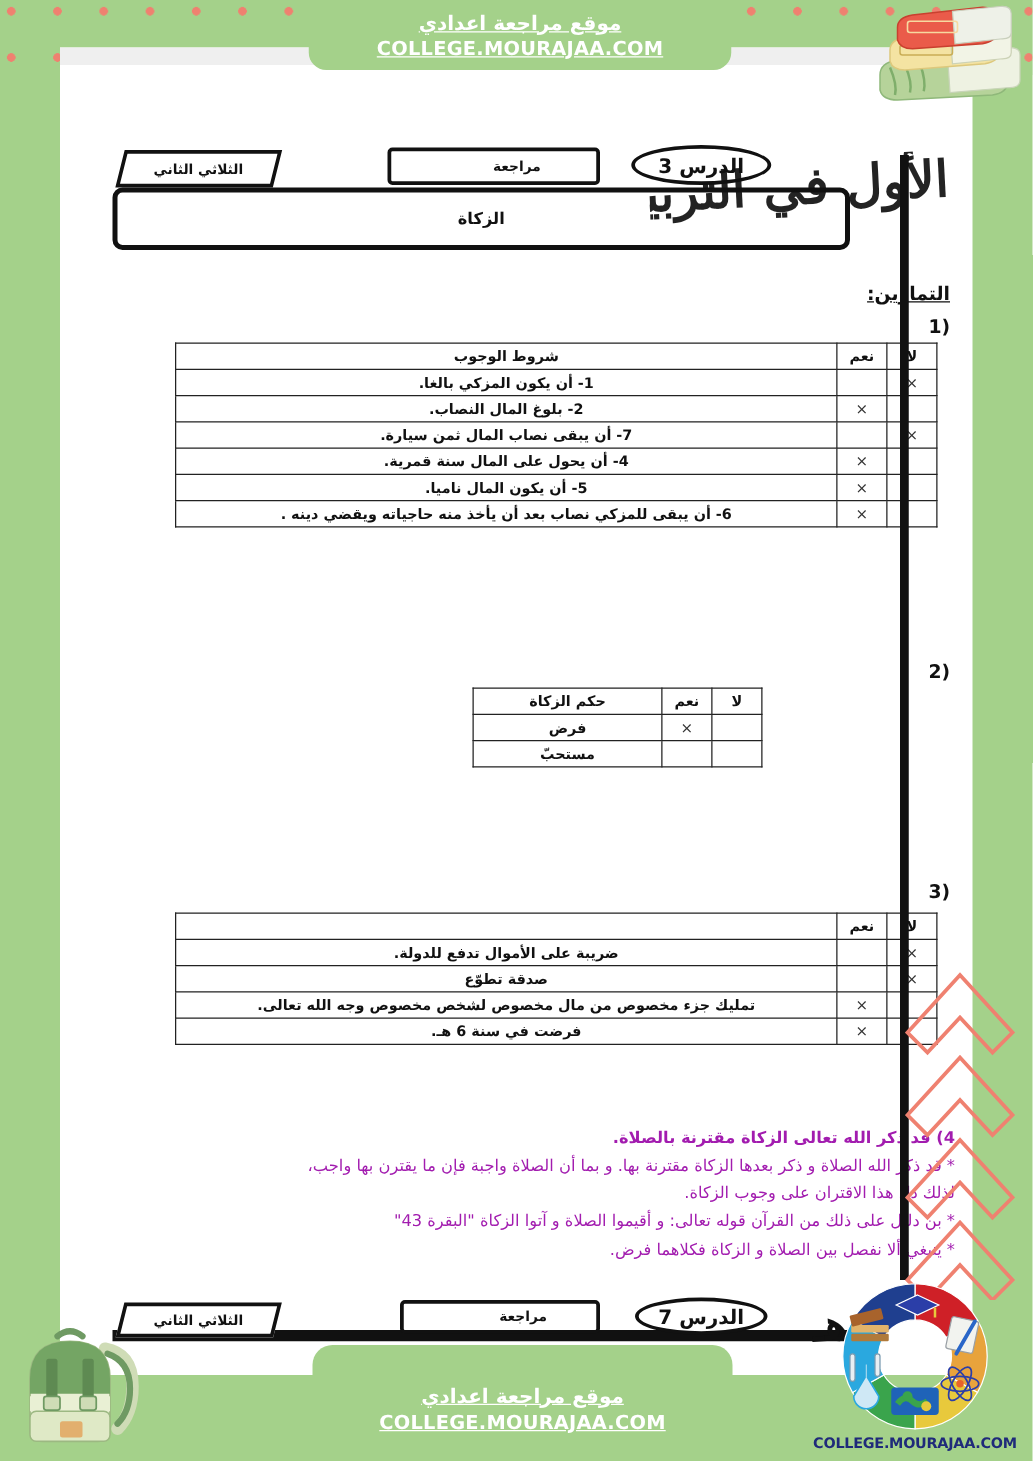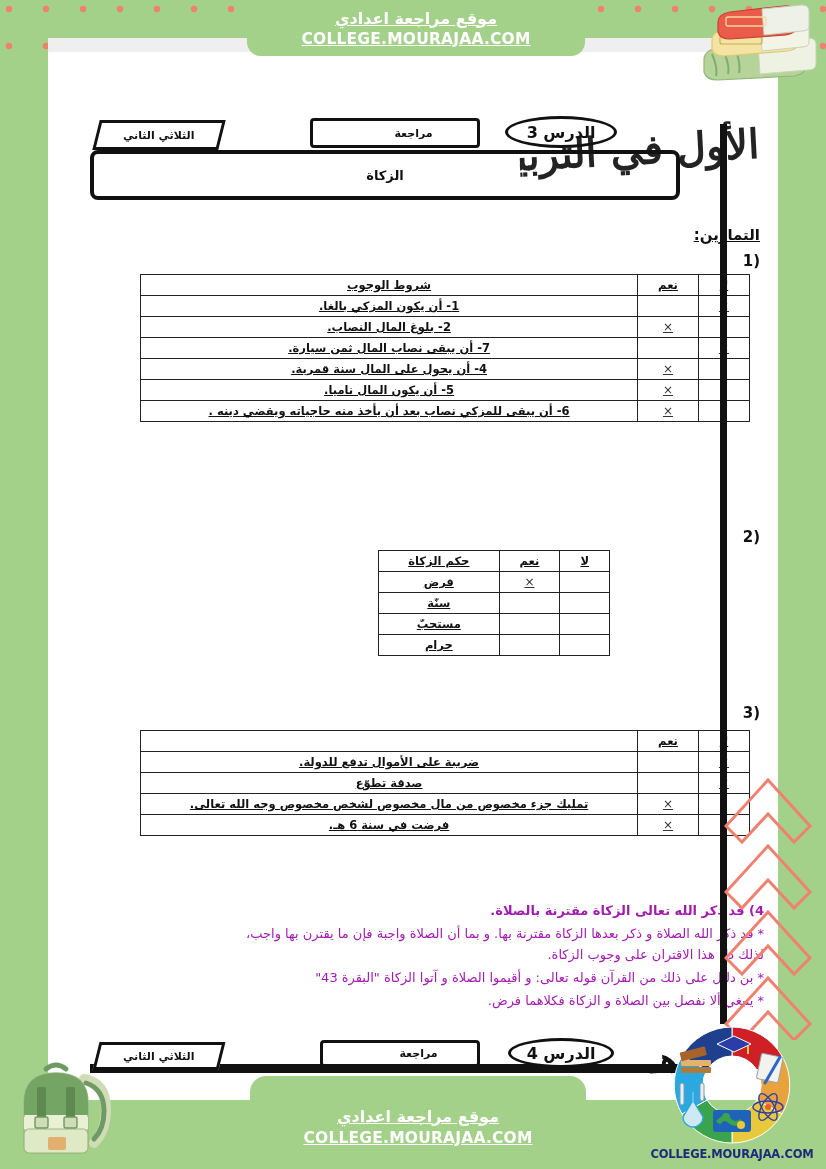--- a/index.html
+++ b/index.html
@@ -133,21 +133,21 @@
   }
   .q-num{
     position:absolute; direction:rtl; font-size:15px; font-weight:bold; color:#111;
   }
 
   table.qt{
     position:absolute; border-collapse:collapse; direction:rtl;
     background:#fff; font-size:11.5px; color:#111;
   }
   table.qt td, table.qt th{
-    border:1.5px solid #222; padding:3px 20px; vertical-align:middle;text-decoration:underline;
+    border:1.5px solid #222; padding:3px 4px; vertical-align:middle;
   }
   table.qt th{ font-weight:bold; text-align:center; }
   .col-yn{ width:40px; text-align:center; }
   .mark{ font-size:12px; color:#333; }
   .stmt{ text-align:center; font-weight:bold; }
 
   
   .ans{
     position:absolute; right:14px; top:862px; width:520px;
     direction:rtl; text-align:right; font-size:13px; line-height:1.62;
@@ -255,31 +255,21 @@
       </thead>
       <tbody>
         <tr>
           <td class="col-yn mark"></td>
           <td class="col-yn mark">×</td>
           <td class="stmt" style="text-align: center;">فرض</td>
         </tr>
         <tr>
           <td class="col-yn mark"></td>
           <td class="col-yn mark"></td>
-          <td class="stmt" style="text-align: center;">سنّة</td>
-        </tr>
-        <tr>
-          <td class="col-yn mark"></td>
-          <td class="col-yn mark"></td>
           <td class="stmt" style="text-align: center;">مستحبّ</td>
-        </tr>
-        <tr>
-          <td class="col-yn mark"></td>
-          <td class="col-yn mark"></td>
-          <td class="stmt" style="text-align: center;">حرام</td>
         </tr>
       </tbody>
     </table>
 
   <div class="q-num" style="right:18px; top:666px;">(3</div>
   <table class="qt" id="t3" style="right:28px; top:692px; width:610px;">
       <thead>
         <tr>
           <th class="col-yn">لا</th>
           <th class="col-yn">نعم</th>
@@ -324,21 +314,21 @@
 
   <div class="ribbon ribbon2">
     <div class="bar"></div>
     <div class="ribbon-tab tab-trimester">
       <span class="lbl">الثلاثي الثاني</span>
     </div>
     <div class="ribbon-tab tab-review">
       <span>مراجعة</span>
     </div>
     <div class="ribbon-tab tab-lesson">
-      <span>الدرس 4</span>
+      <span>الدرس 7</span>
     </div>
     <div class="ribbon2-script">هـ</div>
   </div>
 </div>
 
 <div class="chevrons">
   <svg width="92" height="280" viewBox="0 0 92 280">
     <g fill="none" stroke="#ef8170" stroke-width="3">
       <path d="M2 66 L44 20 L86 66 L70 82 L44 54 L18 82 Z"></path>
       <path d="M2 132 L44 86 L86 132 L70 148 L44 120 L18 148 Z"></path>

